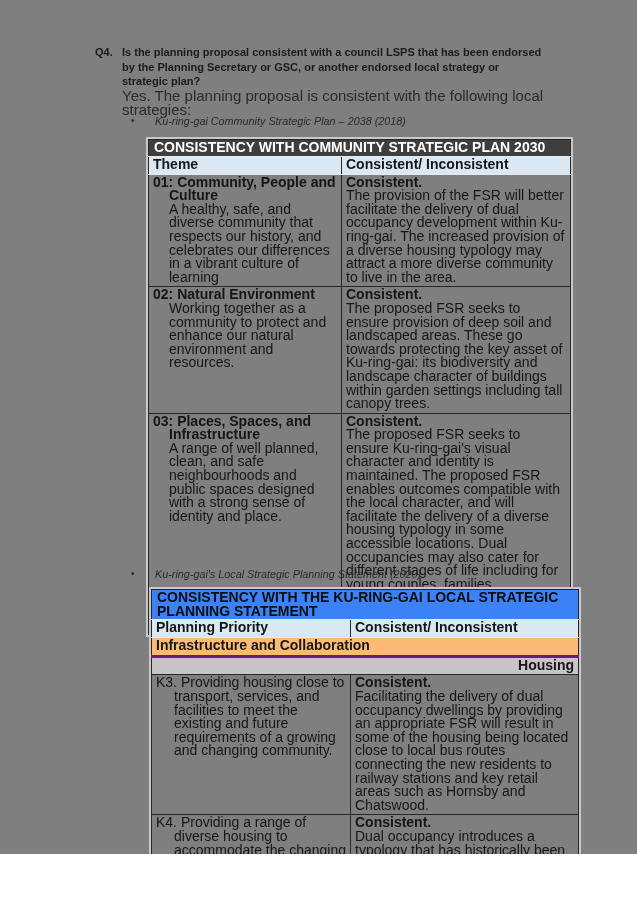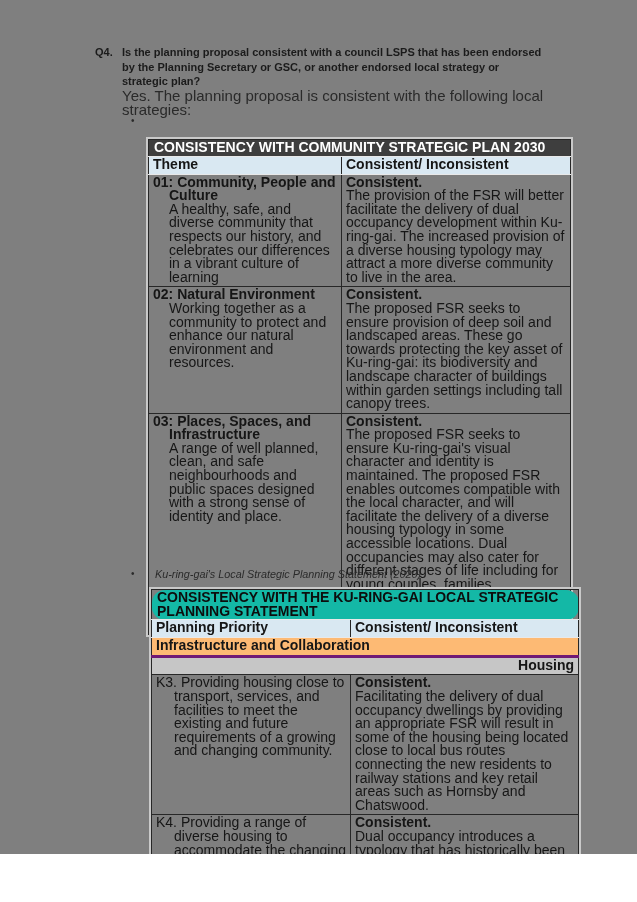--- a/index.html
+++ b/index.html
@@ -47,25 +47,24 @@
     vertical-align:top;
     padding:1px 4px 2px 4px;
   }
   tr.title-row-dark td{
     background:#3e3e3e;color:#ffffff;
     font-weight:bold;height:13px;
     padding:1px 5px;
     border-bottom:1px solid #e9e9e9;
   }
   tr.title-row-gray td{
-    background:#14b8a6;color:#0d0d0d;
+    background:#3b82f6;color:#0d0d0d;
     font-weight:bold;height:13px;
     padding:1px 5px;
     border-bottom:1px solid #e9e9e9;
-    border-radius:13px;
   }
   tr.head-row td{
     background:#d9e8f2;font-weight:bold;height:14px;
     border-bottom:1px solid #e9e9e9;
   }
   tr.section-orange td{
     background:#fdba74;font-weight:bold;height:12px;
     border-bottom:3px solid #701a75;
   }
   tr.section-gray td{
@@ -89,20 +88,21 @@
 
   <div class="q-block">
     <div class="q-label">Q4.</div>
     <div class="q-text">Is the planning proposal consistent with a council LSPS that has been endorsed by the Planning Secretary or GSC, or another endorsed local strategy or strategic plan?</div>
   </div>
 
   <div class="intro">Yes. The planning proposal is consistent with the following local strategies:</div>
 
   <div class="bullet-row" id="bullet-1">
     <span class="dot">•</span>
+    <span class="b-text">Ku-ring-gai Community Strategic Plan – 2038 (2018)</span>
   </div>
 
   <table id="csp-table">
     <colgroup>
         <col style="width:193px">
         <col style="width:229px">
       </colgroup>
     <tbody>
         <tr class="title-row-dark">
       <td colspan="2">CONSISTENCY WITH COMMUNITY STRATEGIC PLAN 2030</td>

